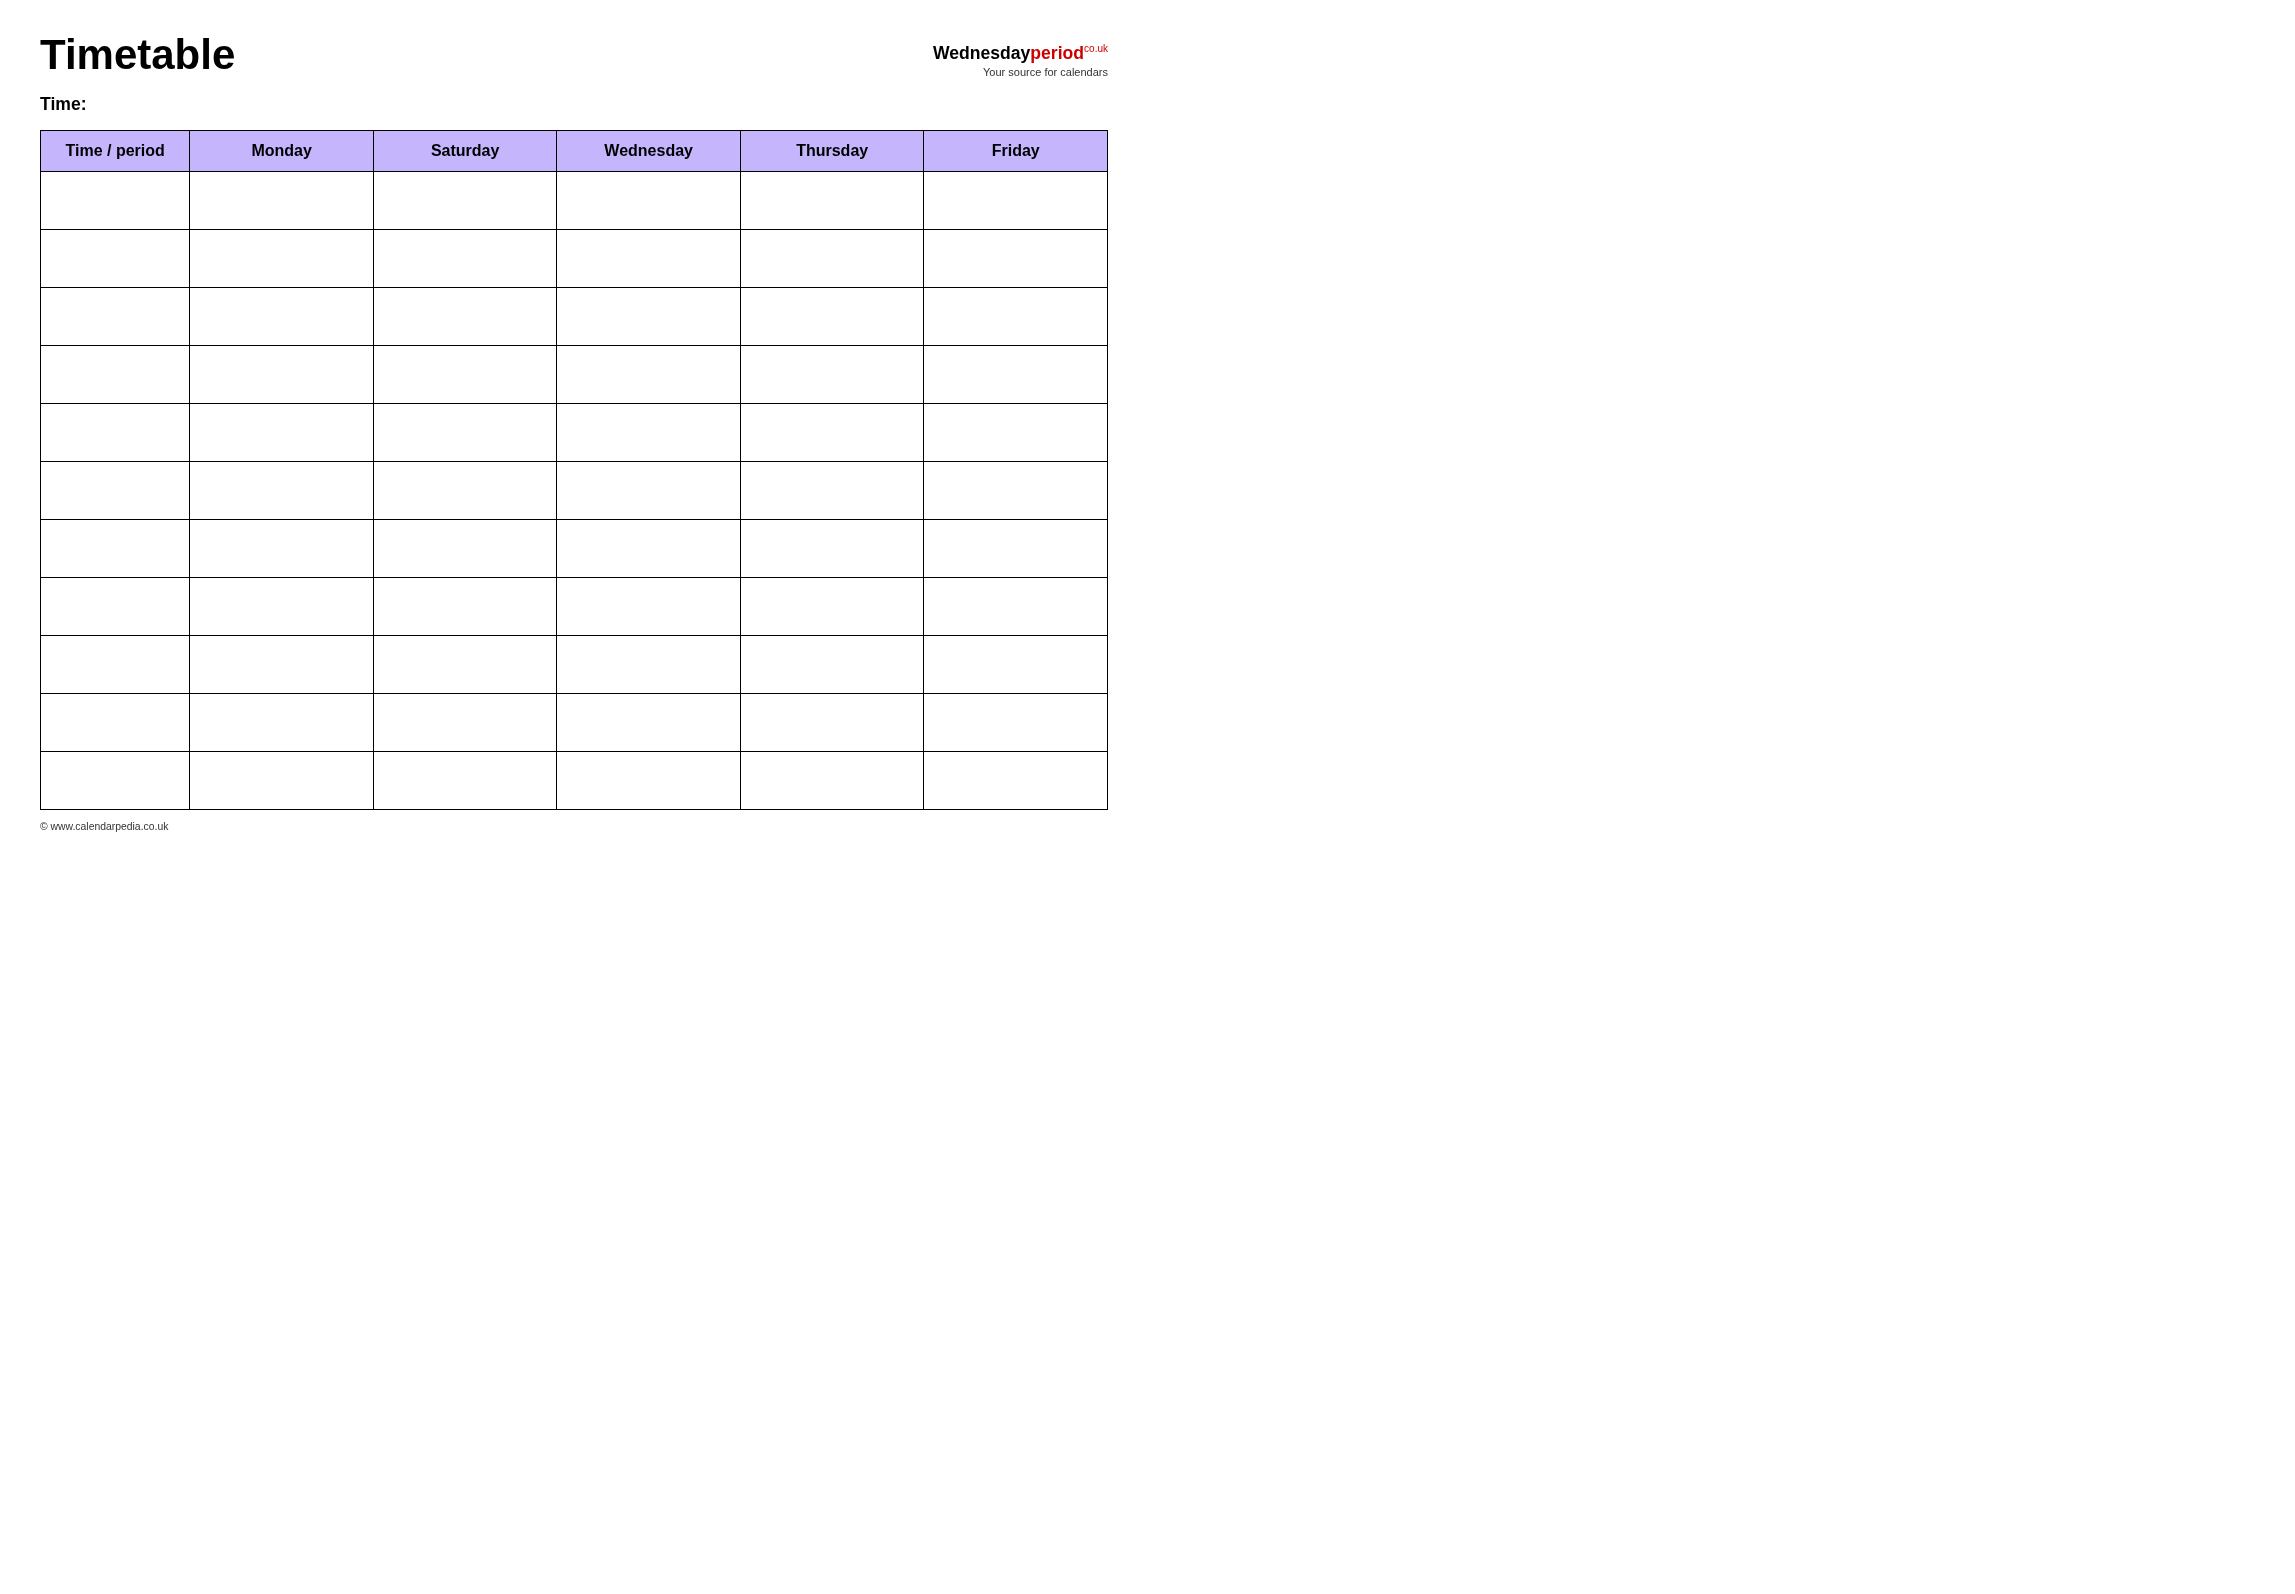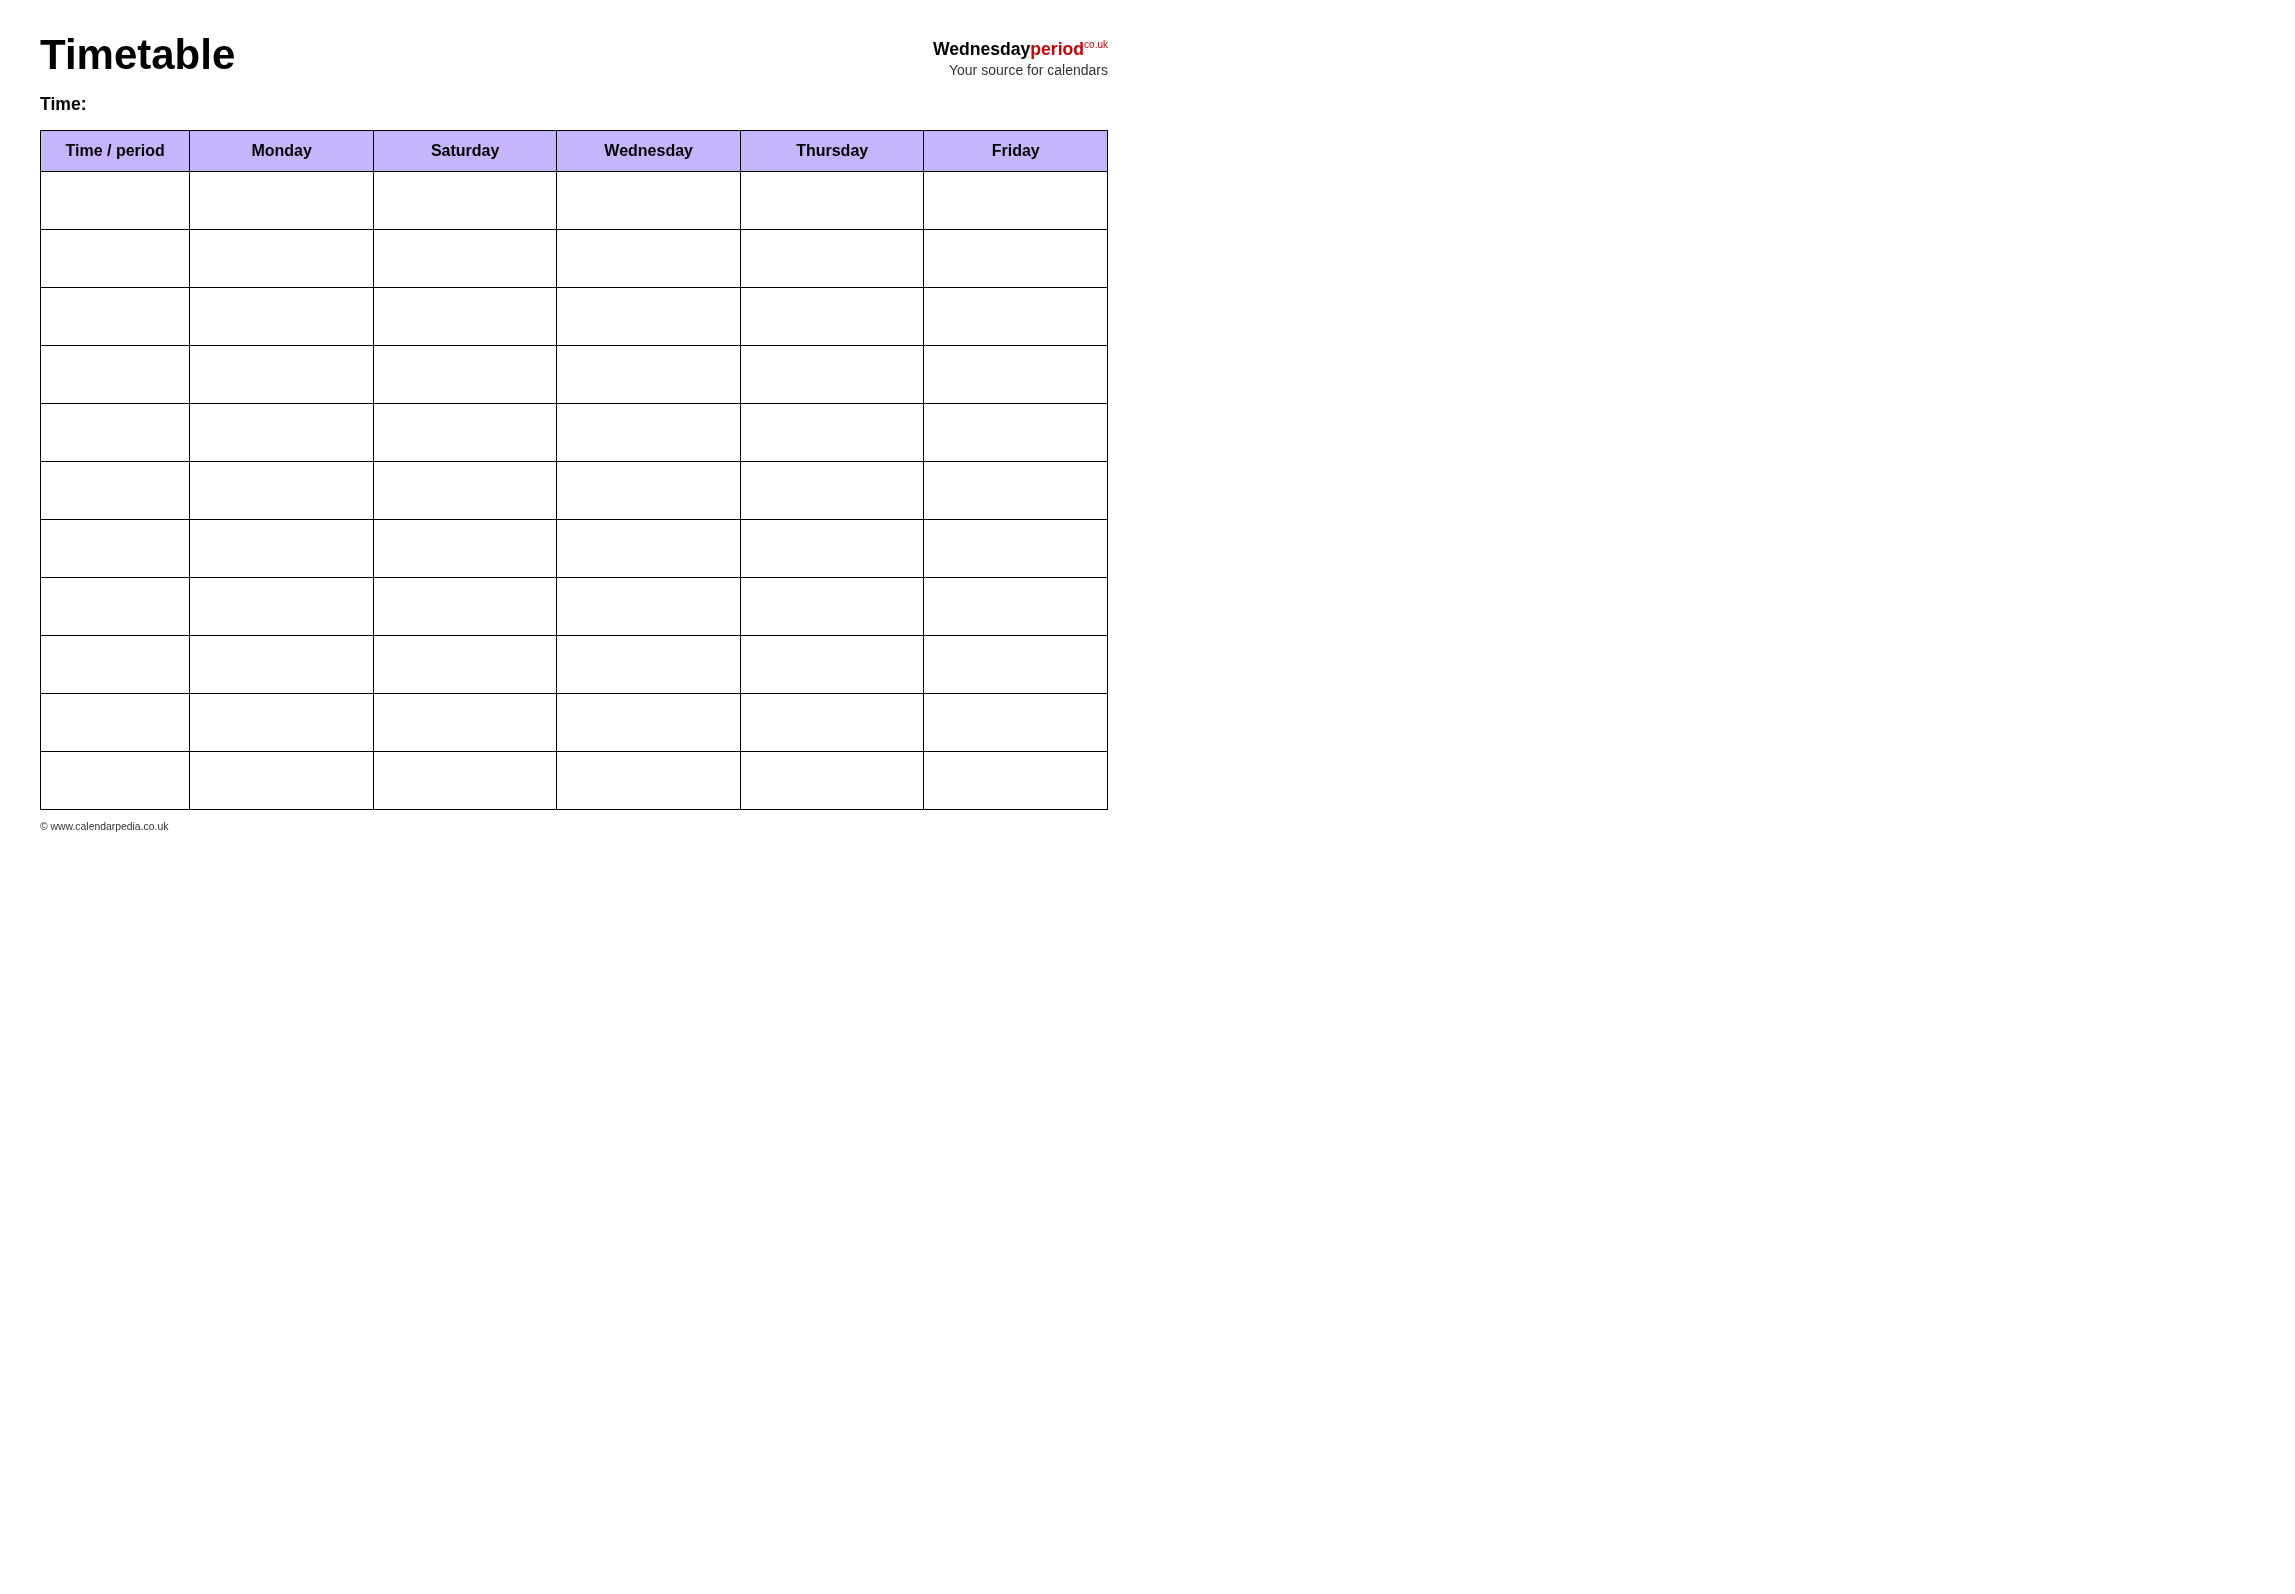--- a/index.html
+++ b/index.html
@@ -50,21 +50,21 @@
     }
 
     .logo-text .co-uk {
       font-size: 10px;
       color: #cc0000;
       vertical-align: super;
       font-weight: normal;
     }
 
     .logo-subtitle {
-      font-size: 14px;
+      font-size: 11px;
       color: #333333;
       margin-top: 1.6px;
       margin-left: 21px;
     }
 
     .name-row {
       font-size: 17.6px;
       font-weight: bold;
       margin-bottom: 14.4px;
       color: #000000;

